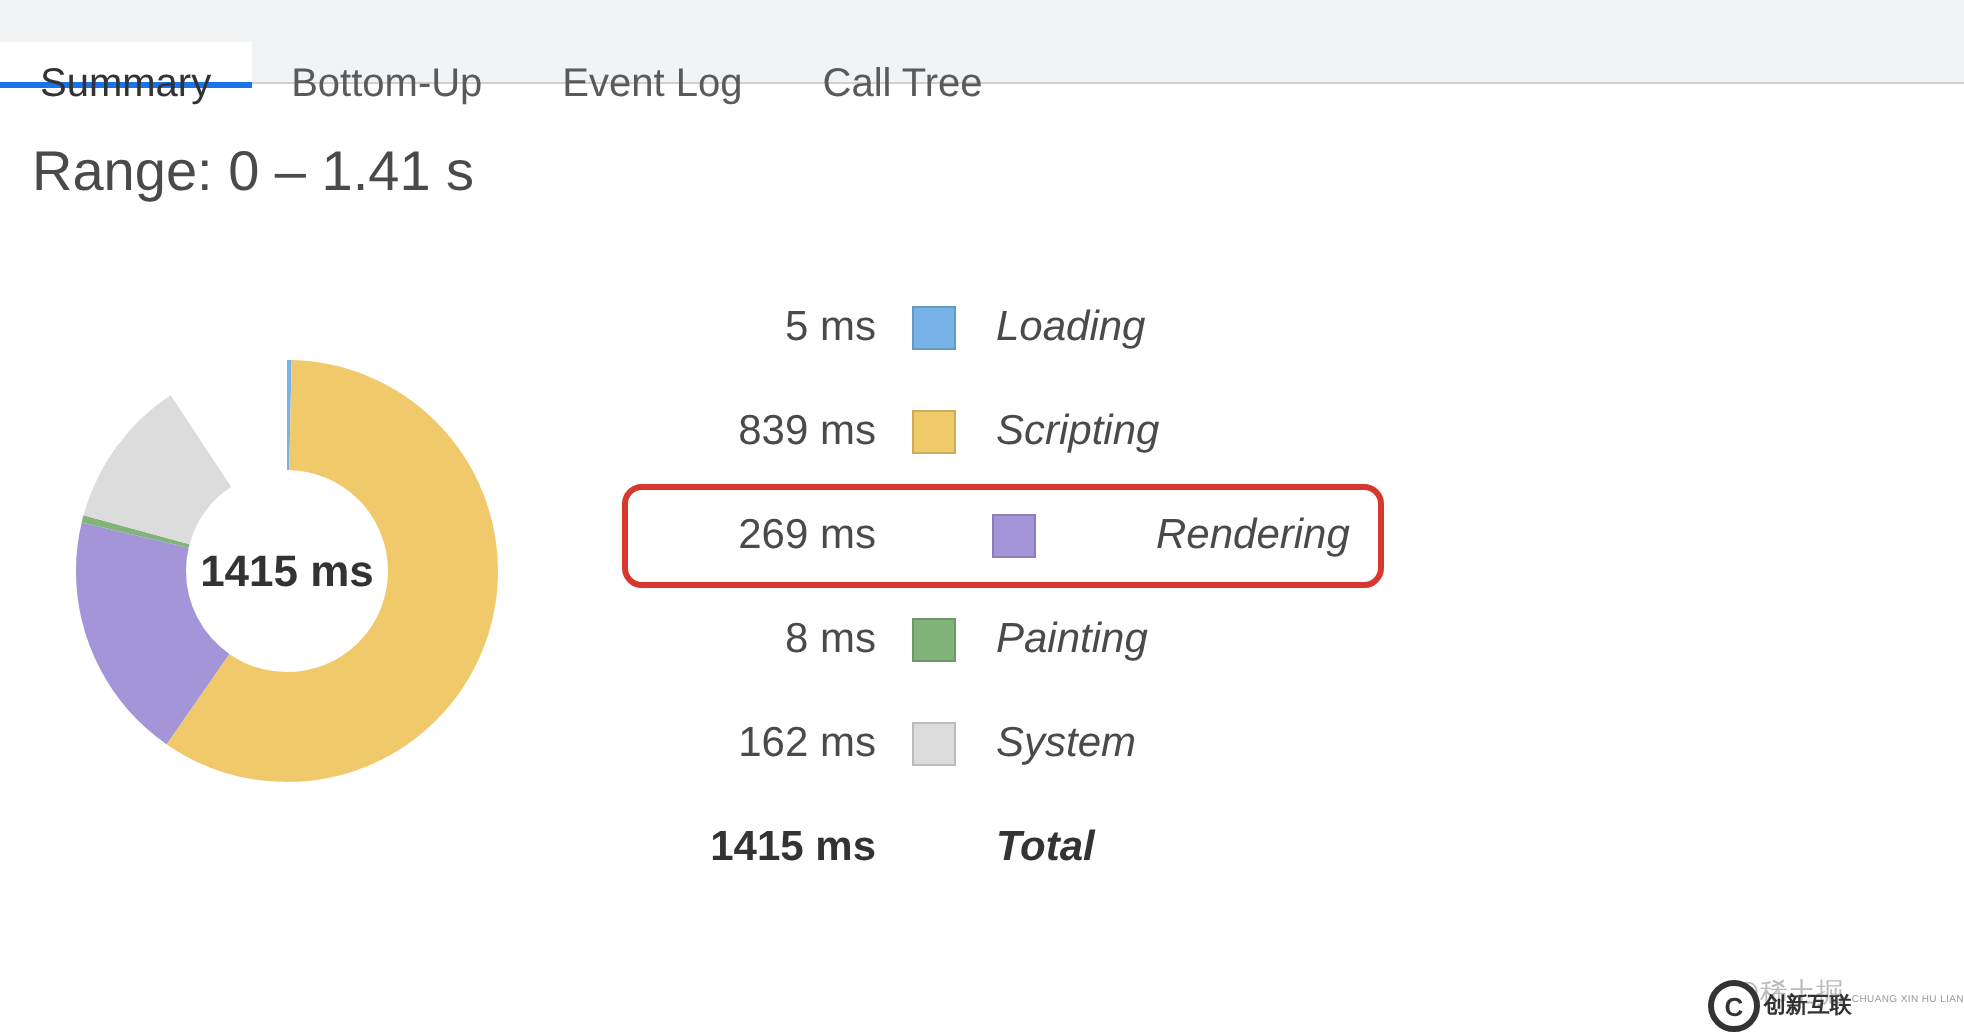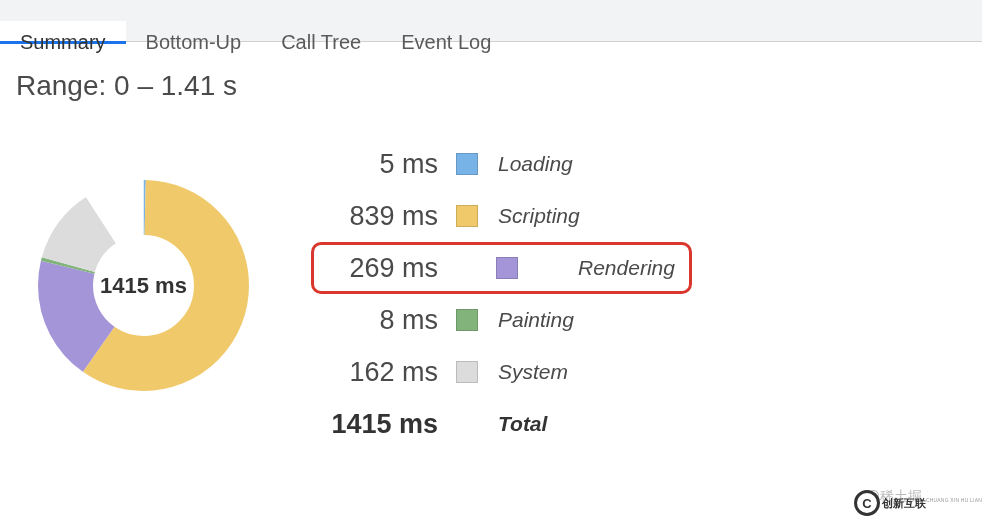--- a/index.html
+++ b/index.html
@@ -82,21 +82,21 @@
       border: 3px solid transparent;
       border-radius: 10px;
     }
     .legend-row.highlighted {
       border-color: #d9362d;
       gap: 40px;
     }
     .legend-value {
       width: 110px;
       text-align: right;
-      font-size: 27px;
+      font-size: 21px;
       color: #4a4a4a;
     }
     .legend-swatch {
       width: 22px;
       height: 22px;
       margin: 0 20px 0 18px;
       border: 1px solid rgba(0,0,0,0.15);
     }
     .legend-label {
       font-size: 21px;
@@ -146,22 +146,22 @@
       display: flex;
       line-height: 1;
     }
   </style>
 </head>
 <body>
 
 <div class="tabs">
   <button class="tab active">Summary</button>
   <button class="tab">Bottom-Up</button>
+  <button class="tab">Event Log</button>
   <button class="tab">Call Tree</button>
-  <button class="tab">Event Log</button>
 </div>
 
 <div class="content">
   <div class="range">Range: 0 – 1.41 s</div>
 
   <div class="main">
 
     <div class="donut-wrapper">
       <svg id="donut-svg" width="215" height="215" viewBox="0 0 215 215">
           <circle cx="107.5" cy="107.5" r="78" fill="none" stroke="#77b3e6" stroke-width="55" stroke-dasharray="1.7317613214134548 488.35669263859427" stroke-dashoffset="0"></circle>

